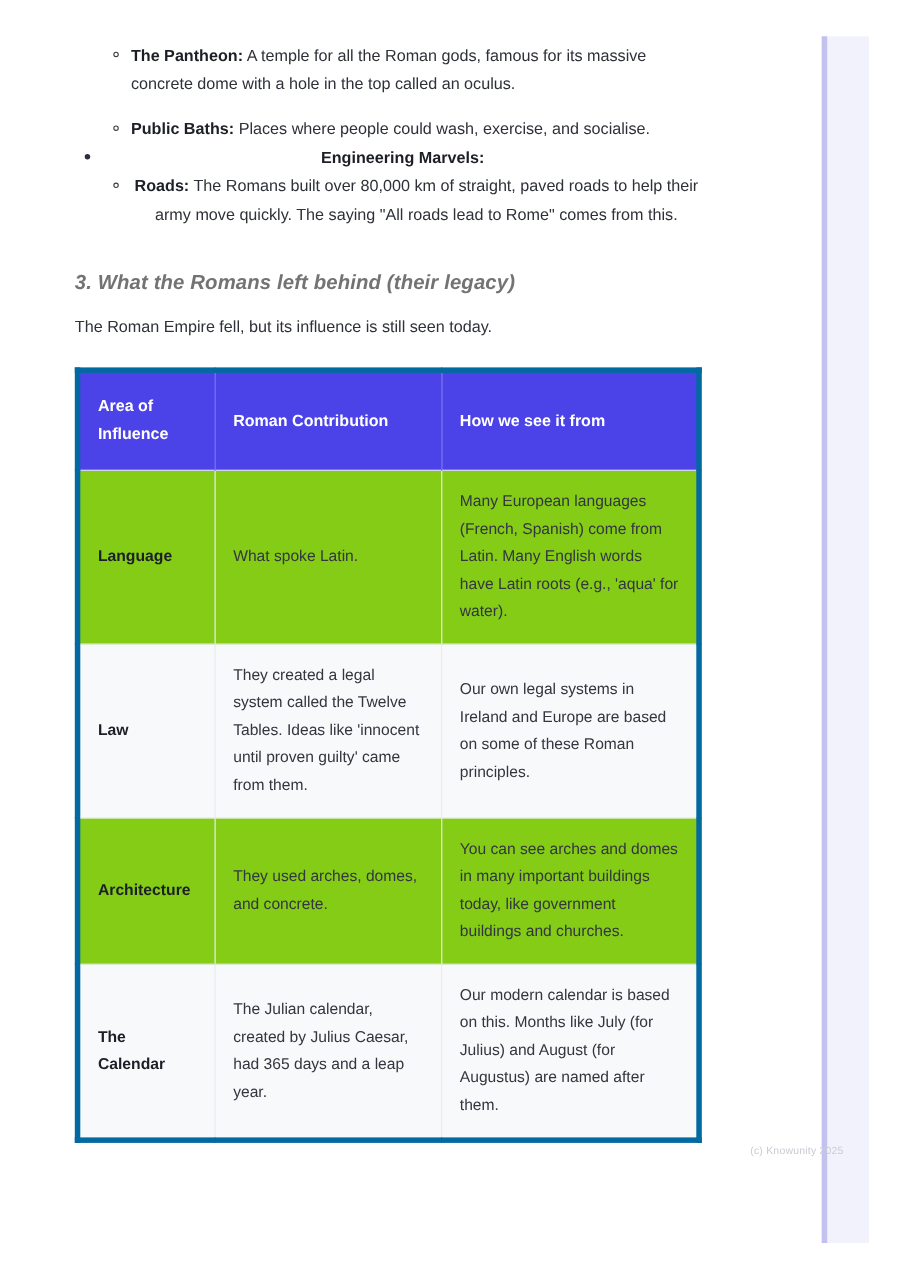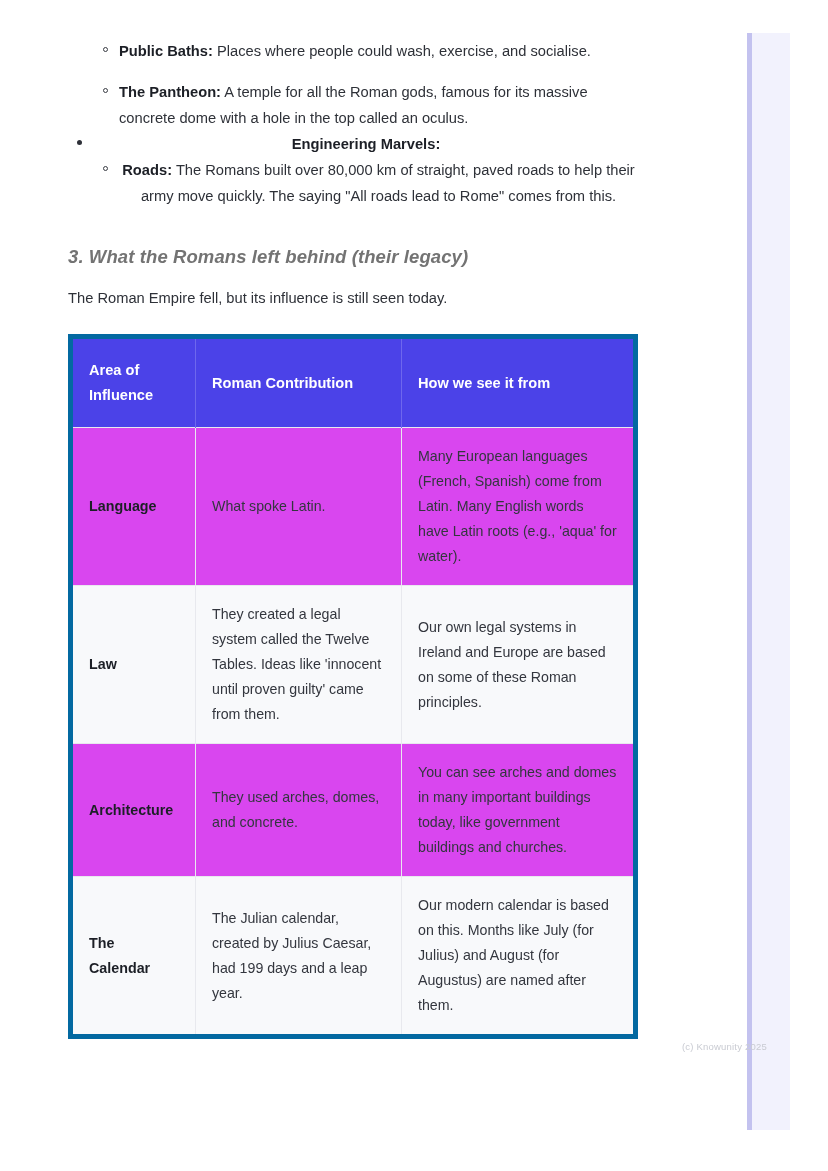--- a/index.html
+++ b/index.html
@@ -154,21 +154,21 @@
   .legacy-table td:last-child { border-right: none; }
   .legacy-table td.col-area {
     font-weight: 700;
     color: #1c1f26;
     font-size: 14.3px;
   }
   .legacy-table tr.row-alt td {
     background: #f8f9fb;
   }
   .legacy-table tr.row-plain td {
-    background: #d946ef;
+    background: #84cc16;
   }
 
   col.c1 { width: 125px; }
   col.c2 { width: 206px; }
   col.c3 { width: 234px; }
 
   
   .watermark {
     position: absolute;
     left: 682px;
@@ -184,25 +184,25 @@
 
 <div class="side-band"></div>
 <div class="side-band-edge"></div>
 
 <div class="content">
 
   <div style="height:38px"></div>
   <ul class="lvl2">
     <li class="sub-item">
       <span class="marker-ring"></span>
-      <span class="li-text"><b>Public Baths</b><b>:</b><span> Places where people could wash, exercise, and socialise.</span></span>
+      <span class="li-text"><b>The Pantheon</b><b>:</b><span> A temple for all the Roman gods, famous for its massive concrete dome with a hole in the top called an oculus.</span></span>
     </li>
     <li class="sub-item">
       <span class="marker-ring"></span>
-      <span class="li-text"><b>The Pantheon</b><b>:</b><span> A temple for all the Roman gods, famous for its massive concrete dome with a hole in the top called an oculus.</span></span>
+      <span class="li-text"><b>Public Baths</b><b>:</b><span> Places where people could wash, exercise, and socialise.</span></span>
     </li>
   </ul>
 
   <ul class="lvl1 block-gap-top">
     <li class="bullet-item">
       <span class="marker-dot"></span>
       <span class="li-text"><b>Engineering Marvels</b><b>:</b></span>
 
       <ul class="lvl2 sub-list-indent" style="margin-left:-26px">
         <li class="sub-item">
@@ -244,21 +244,21 @@
         <td>They created a legal system called the Twelve Tables. Ideas like 'innocent until proven guilty' came from them.</td>
         <td>Our own legal systems in Ireland and Europe are based on some of these Roman principles.</td>
       </tr>
       <tr class="row-plain">
         <td class="col-area">Architecture</td>
         <td>They used arches, domes, and concrete.</td>
         <td>You can see arches and domes in many important buildings today, like government buildings and churches.</td>
       </tr>
       <tr class="row-alt">
         <td class="col-area">The Calendar</td>
-        <td>The Julian calendar, created by Julius Caesar, had 199 days and a leap year.</td>
+        <td>The Julian calendar, created by Julius Caesar, had 365 days and a leap year.</td>
         <td>Our modern calendar is based on this. Months like July (for Julius) and August (for Augustus) are named after them.</td>
       </tr>
     </tbody>
   </table>
 
 </div>
 
 <div class="watermark">(c) Knowunity 2025</div>
 
 </body></html>

